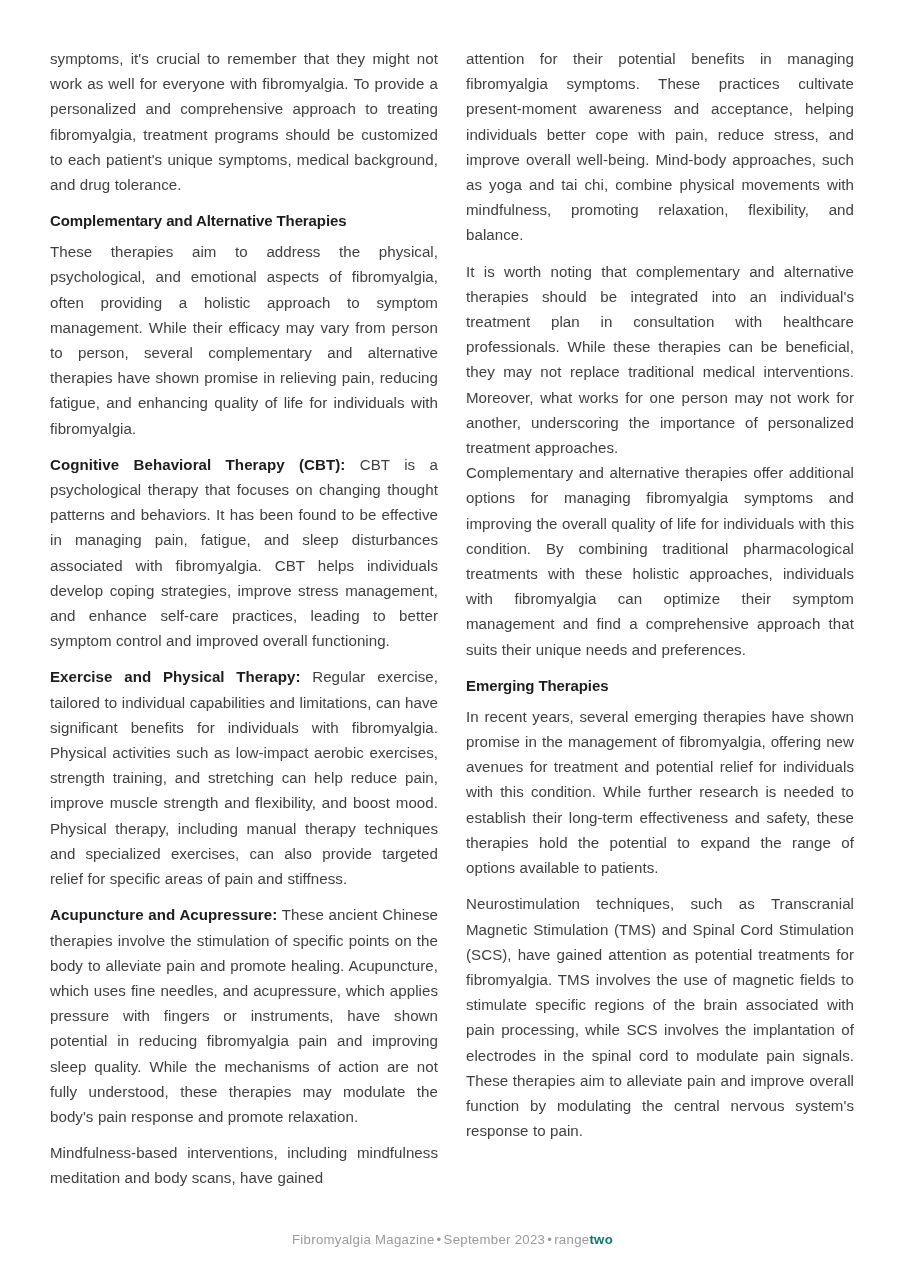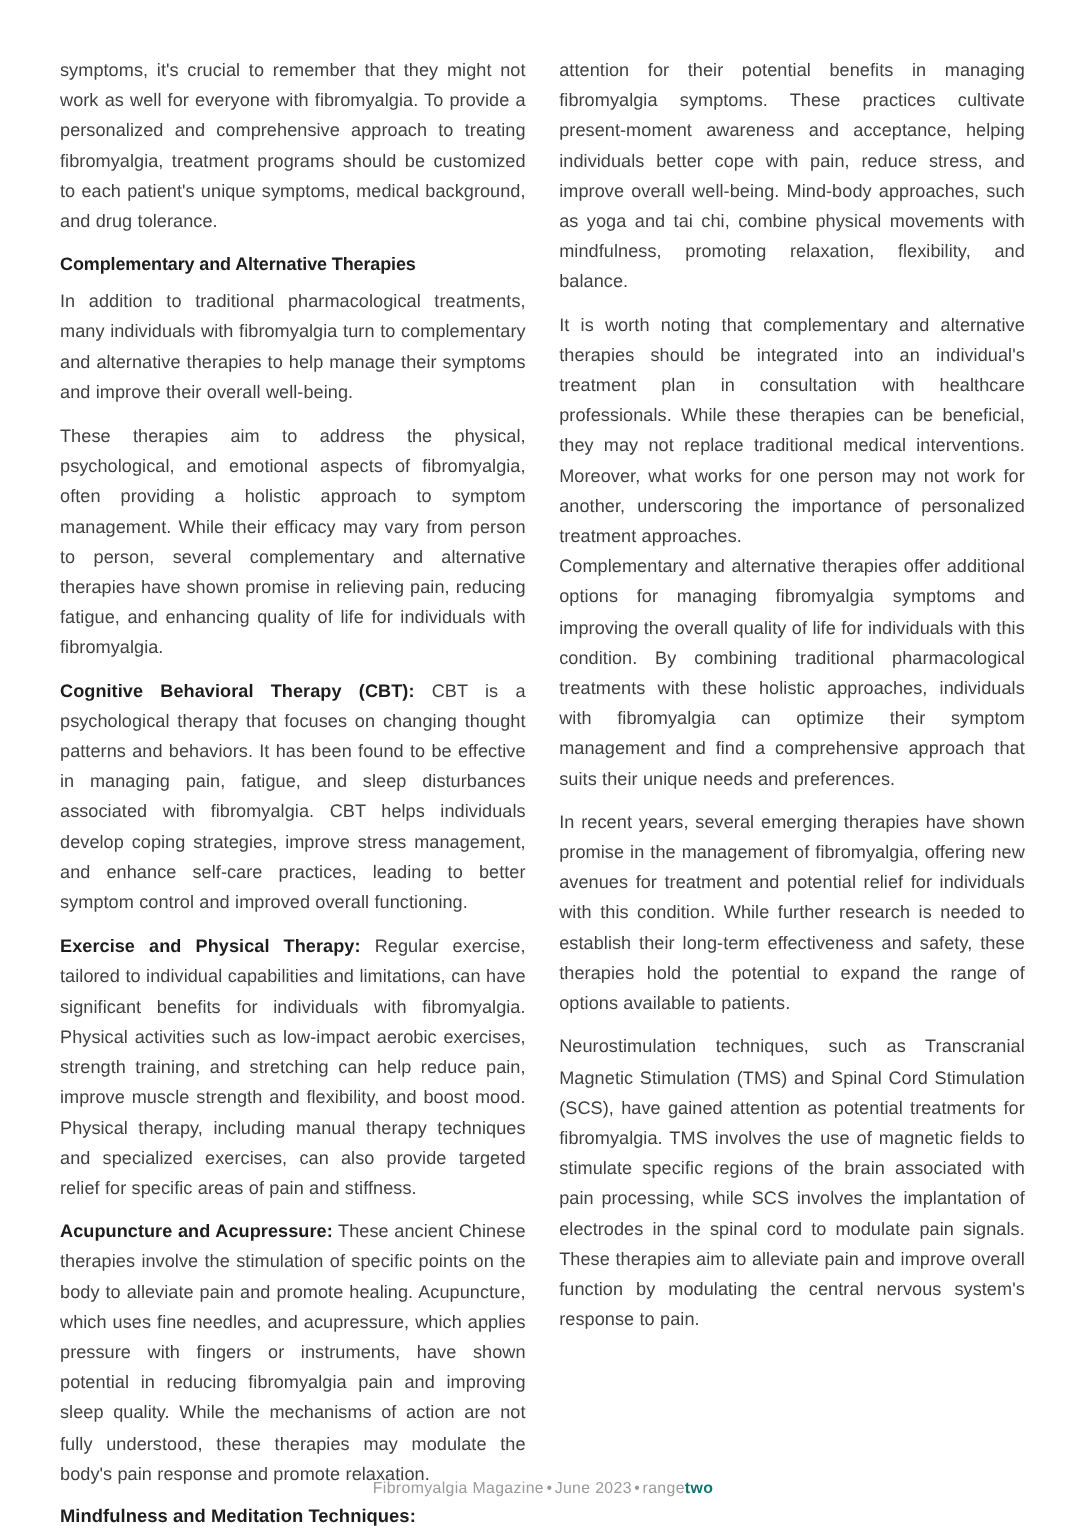--- a/index.html
+++ b/index.html
@@ -108,50 +108,49 @@
 <div class="page">
 
   <div class="columns">
 
     <div class="col">
 
       <p class="body">symptoms, it's crucial to remember that they might not work as well for everyone with fibromyalgia. To provide a personalized and comprehensive approach to treating fibromyalgia, treatment programs should be customized to each patient's unique symptoms, medical background, and drug tolerance.</p>
 
       <h2 class="section-heading">Complementary and Alternative Therapies</h2>
 
-      <p class="body">In addition to traditional pharmacological treatments, many individuals with fibromyalgia turn to complementary and alternative therapies to help manage their symptoms and improve their overall well-being.</p>
 
       <p class="body">These therapies aim to address the physical, psychological, and emotional aspects of fibromyalgia, often providing a holistic approach to symptom management. While their efficacy may vary from person to person, several complementary and alternative therapies have shown promise in relieving pain, reducing fatigue, and enhancing quality of life for individuals with fibromyalgia.</p>
 
       <p class="body"><span class="lead-term">Cognitive Behavioral Therapy (CBT):</span><span> CBT is a psychological therapy that focuses on changing thought patterns and behaviors. It has been found to be effective in managing pain, fatigue, and sleep disturbances associated with fibromyalgia. CBT helps individuals develop coping strategies, improve stress management, and enhance self-care practices, leading to better symptom control and improved overall functioning.</span></p>
 
       <p class="body"><span class="lead-term">Exercise and Physical Therapy:</span><span> Regular exercise, tailored to individual capabilities and limitations, can have significant benefits for individuals with fibromyalgia. Physical activities such as low-impact aerobic exercises, strength training, and stretching can help reduce pain, improve muscle strength and flexibility, and boost mood. Physical therapy, including manual therapy techniques and specialized exercises, can also provide targeted relief for specific areas of pain and stiffness.</span></p>
 
       <p class="body"><span class="lead-term">Acupuncture and Acupressure:</span><span> These ancient Chinese therapies involve the stimulation of specific points on the body to alleviate pain and promote healing. Acupuncture, which uses fine needles, and acupressure, which applies pressure with fingers or instruments, have shown potential in reducing fibromyalgia pain and improving sleep quality. While the mechanisms of action are not fully understood, these therapies may modulate the body's pain response and promote relaxation.</span></p>
 
-      <h3 class="sub-heading">Mindfulness and Meditation Techniques:</h3>
 
       <p class="body tight">Mindfulness-based interventions, including mindfulness meditation and body scans, have gained</p>
 
     </div>
 
     <div class="col">
 
       <p class="body">attention for their potential benefits in managing fibromyalgia symptoms. These practices cultivate present-moment awareness and acceptance, helping individuals better cope with pain, reduce stress, and improve overall well-being. Mind-body approaches, such as yoga and tai chi, combine physical movements with mindfulness, promoting relaxation, flexibility, and balance.</p>
 
       <p class="body tight">It is worth noting that complementary and alternative therapies should be integrated into an individual's treatment plan in consultation with healthcare professionals. While these therapies can be beneficial, they may not replace traditional medical interventions. Moreover, what works for one person may not work for another, underscoring the importance of personalized treatment approaches.</p>
 
       <p class="body">Complementary and alternative therapies offer additional options for managing fibromyalgia symptoms and improving the overall quality of life for individuals with this condition. By combining traditional pharmacological treatments with these holistic approaches, individuals with fibromyalgia can optimize their symptom management and find a comprehensive approach that suits their unique needs and preferences.</p>
 
 
+      <h2 class="section-heading">Emerging Therapies</h2>
 
       <p class="body">In recent years, several emerging therapies have shown promise in the management of fibromyalgia, offering new avenues for treatment and potential relief for individuals with this condition. While further research is needed to establish their long-term effectiveness and safety, these therapies hold the potential to expand the range of options available to patients.</p>
 
 
       <p class="body">Neurostimulation techniques, such as Transcranial Magnetic Stimulation (TMS) and Spinal Cord Stimulation (SCS), have gained attention as potential treatments for fibromyalgia. TMS involves the use of magnetic fields to stimulate specific regions of the brain associated with pain processing, while SCS involves the implantation of electrodes in the spinal cord to modulate pain signals. These therapies aim to alleviate pain and improve overall function by modulating the central nervous system's response to pain.</p>
 
     </div>
 
   </div>
 
-  <div class="footer"><span>Fibromyalgia Magazine</span><span class="sep">•</span><span>June 2023</span><span class="sep">•</span><span class="page-word">range</span><span class="page-num">two</span></div>
+  <div class="footer"><span>Fibromyalgia Magazine</span><span class="sep">•</span><span>September 2023</span><span class="sep">•</span><span class="page-word">range</span><span class="page-num">two</span></div>
 
 </div>
 
 </body></html>

